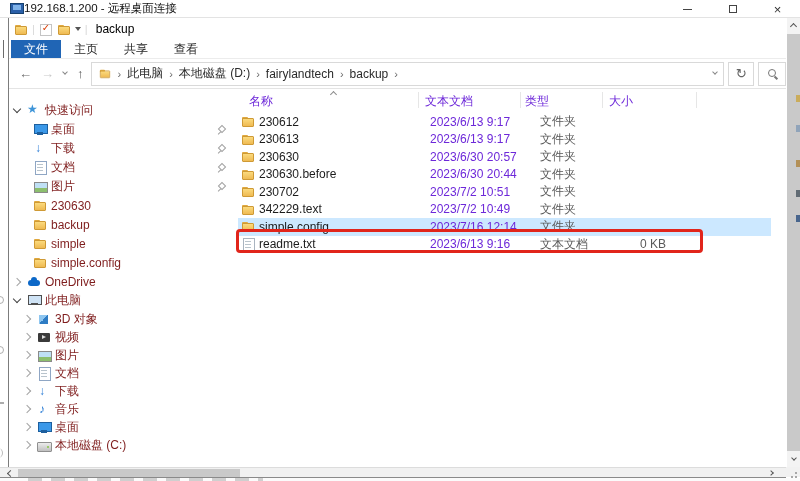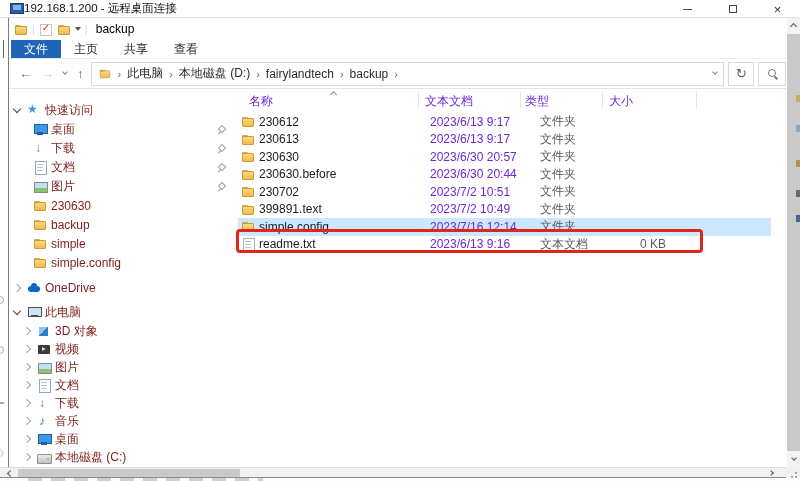--- a/index.html
+++ b/index.html
@@ -44,21 +44,21 @@
   .csep{color:#6a6a6a;margin:0 6px;font-size:11px}
   .addr-chev{margin-left:auto}
   .tool-box{width:26px;height:24px;border:1px solid #d9d9d9;margin-left:4px;display:flex;align-items:center;justify-content:center;color:#666;font-size:13px}
   .search-box{width:28px;height:24px;border:1px solid #d9d9d9;margin-left:4px;display:flex;align-items:center;justify-content:center;overflow:hidden}
 
   .body{display:flex;height:378px}
 
   
   .sidebar{width:229px;padding-top:12px;overflow:hidden}
   .sb-row{position:relative;height:19px;display:flex;align-items:center;gap:4px}
-  .sb-row.sect:not(:first-child){margin-top:6px}
+  .sb-row.sect:not(:first-child){}
   .lv0{padding-left:2px}
   .lv1{padding-left:24px}
   .lv2{padding-left:12px;height:18px}
   .sb-label{white-space:nowrap;color:#7f1d1d}
   .arrow-cell{width:12px;display:flex;justify-content:center;flex:none}
 
   .pin{position:absolute;right:12px;top:5px;width:9px;height:9px;opacity:.8}
   .pin::before{content:"";position:absolute;left:2px;top:1px;width:4px;height:4px;border:1px solid #8a8a8a;transform:rotate(45deg)}
   .pin::after{content:"";position:absolute;left:2px;top:6px;width:1px;height:4px;background:#8a8a8a;transform:rotate(45deg)}
 
@@ -370,21 +370,21 @@
               </div>
               <div class="frow">
                 <span class="ic ic-folder fic"></span>
                 <span class="fname">230702</span>
                 <span class="fdate">2023/7/2 10:51</span>
                 <span class="ftype">文件夹</span>
                 <span class="fsize"></span>
               </div>
               <div class="frow">
                 <span class="ic ic-folder fic"></span>
-                <span class="fname">399891.text</span>
+                <span class="fname">342229.text</span>
                 <span class="fdate">2023/7/2 10:49</span>
                 <span class="ftype">文件夹</span>
                 <span class="fsize"></span>
               </div>
               <div class="frow sel">
                 <span class="ic ic-folder fic"></span>
                 <span class="fname">simple.config</span>
                 <span class="fdate">2023/7/16 12:14</span>
                 <span class="ftype">文件夹</span>
                 <span class="fsize"></span>

